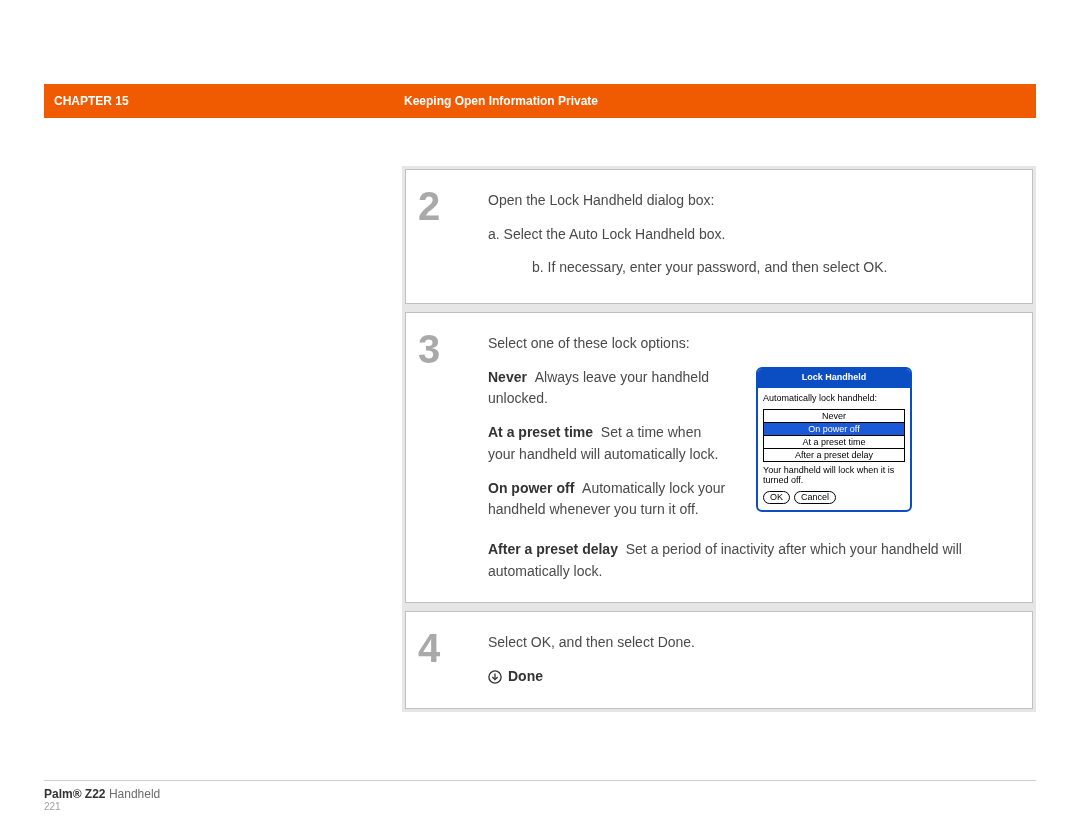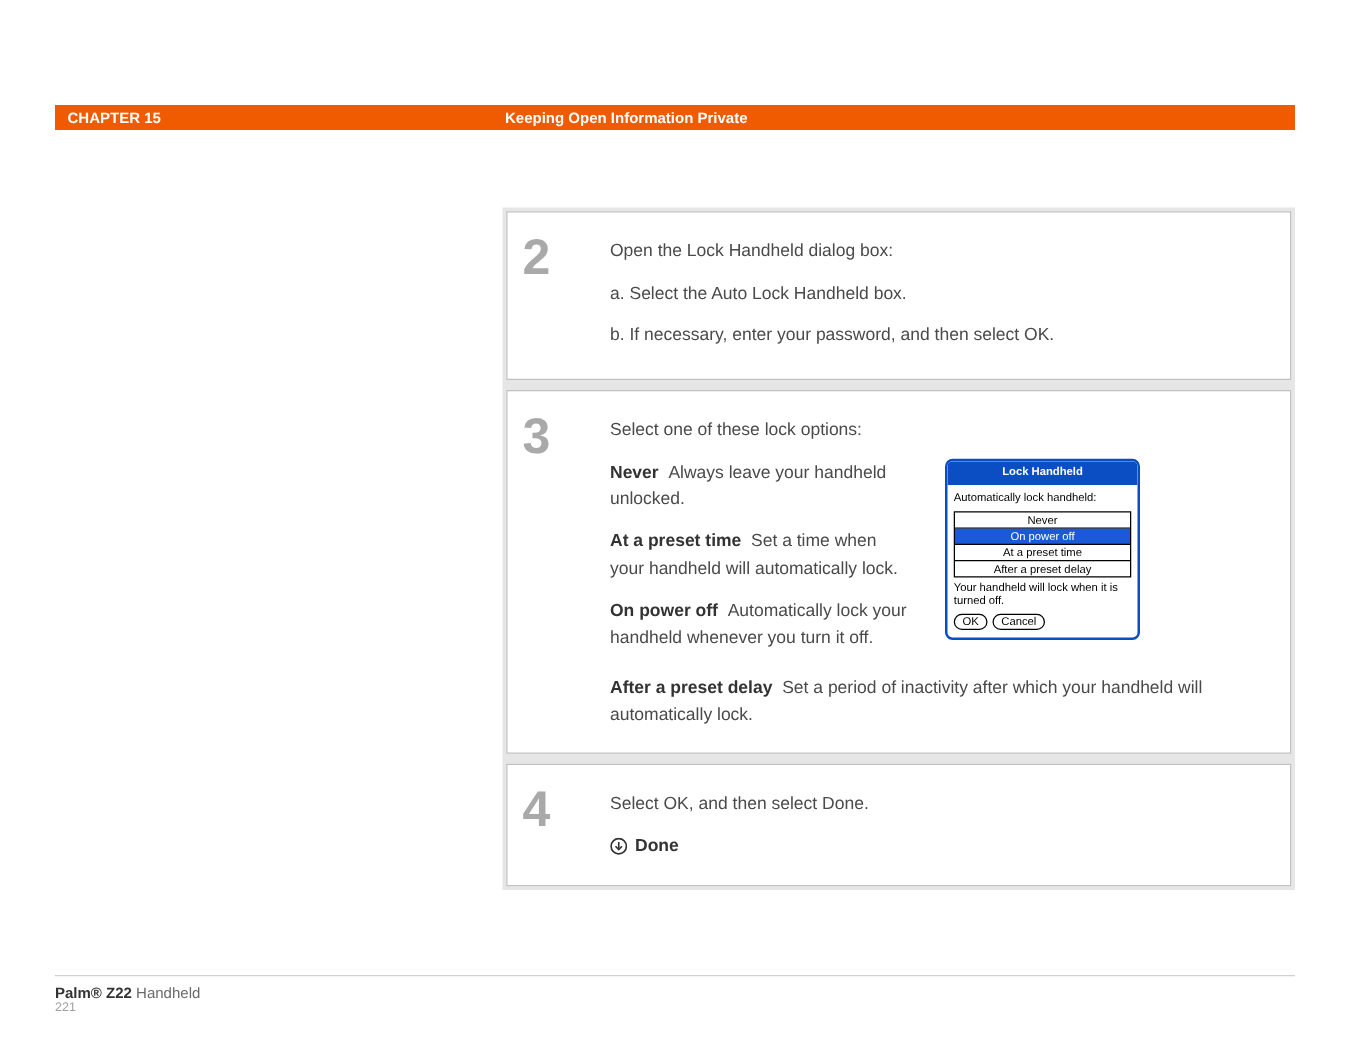--- a/index.html
+++ b/index.html
@@ -11,21 +11,21 @@
     font-family: Arial, Helvetica, sans-serif;
     color: #4a4a4a;
     font-size: 14px;
     position: relative;
   }
   .header-bar {
     position: absolute;
     top: 84px;
     left: 44px;
     right: 44px;
-    height: 20px;
+    height: 34px;
     background: #f05a00;
     color: #fff;
     font-size: 12px;
     font-weight: bold;
     display: flex;
     align-items: center;
   }
   .header-chapter { padding-left: 10px; width: 350px; }
   .header-title { }
   .steps-wrap {
@@ -148,21 +148,21 @@
   <span class="header-title">Keeping Open Information Private</span>
 </div>
 
 <div class="steps-wrap">
 
   <div class="step">
     <div class="step-num">2</div>
     <div class="step-body">
       <p>Open the Lock Handheld dialog box:</p>
       <p>a. Select the Auto Lock Handheld box.</p>
-      <p style="margin-bottom:4px;">b. If necessary, enter your password, and then select OK.</p>
+      <p style="margin-bottom:4px;margin-left:44px;">b. If necessary, enter your password, and then select OK.</p>
     </div>
   </div>
 
   <div class="step">
     <div class="step-num">3</div>
     <div class="step-body">
       <p>Select one of these lock options:</p>
 
       <div class="two-col">
         <div class="col-txt">

